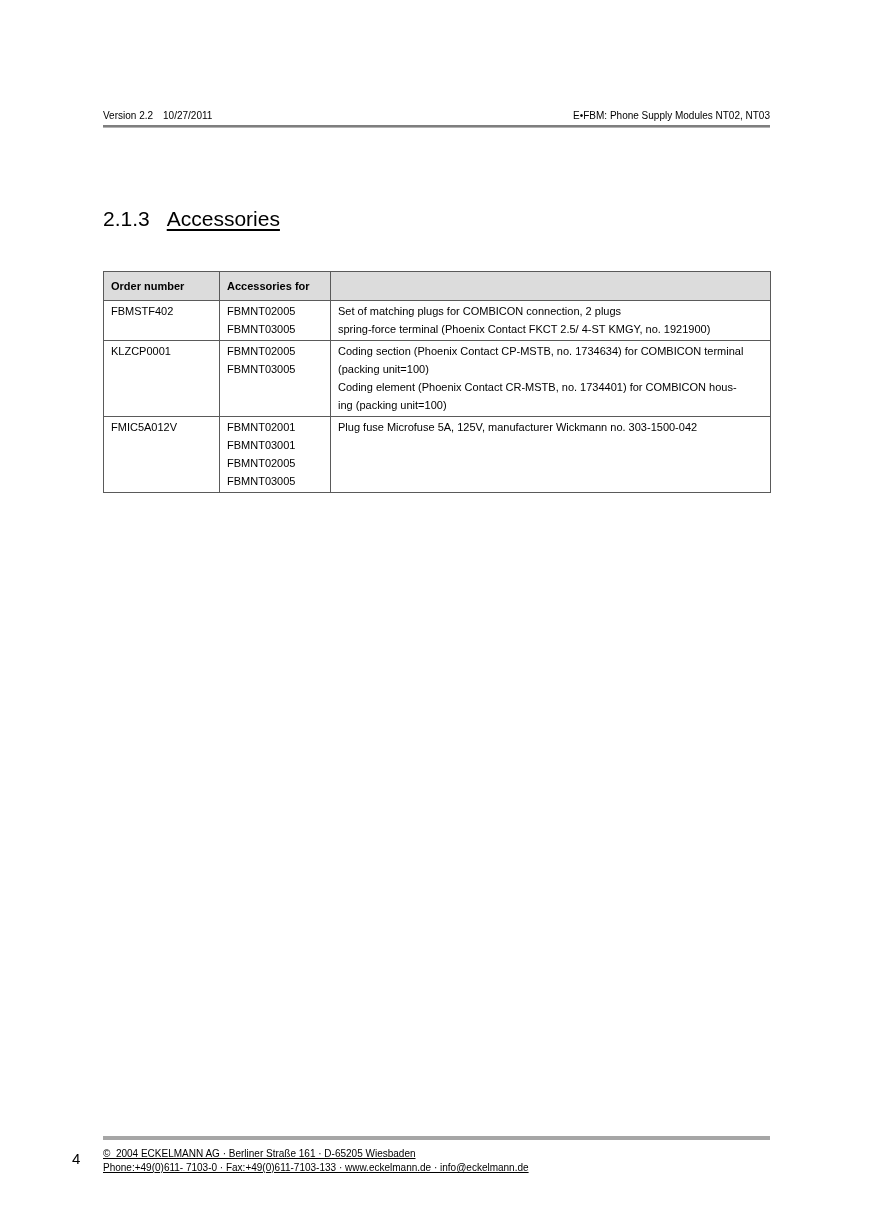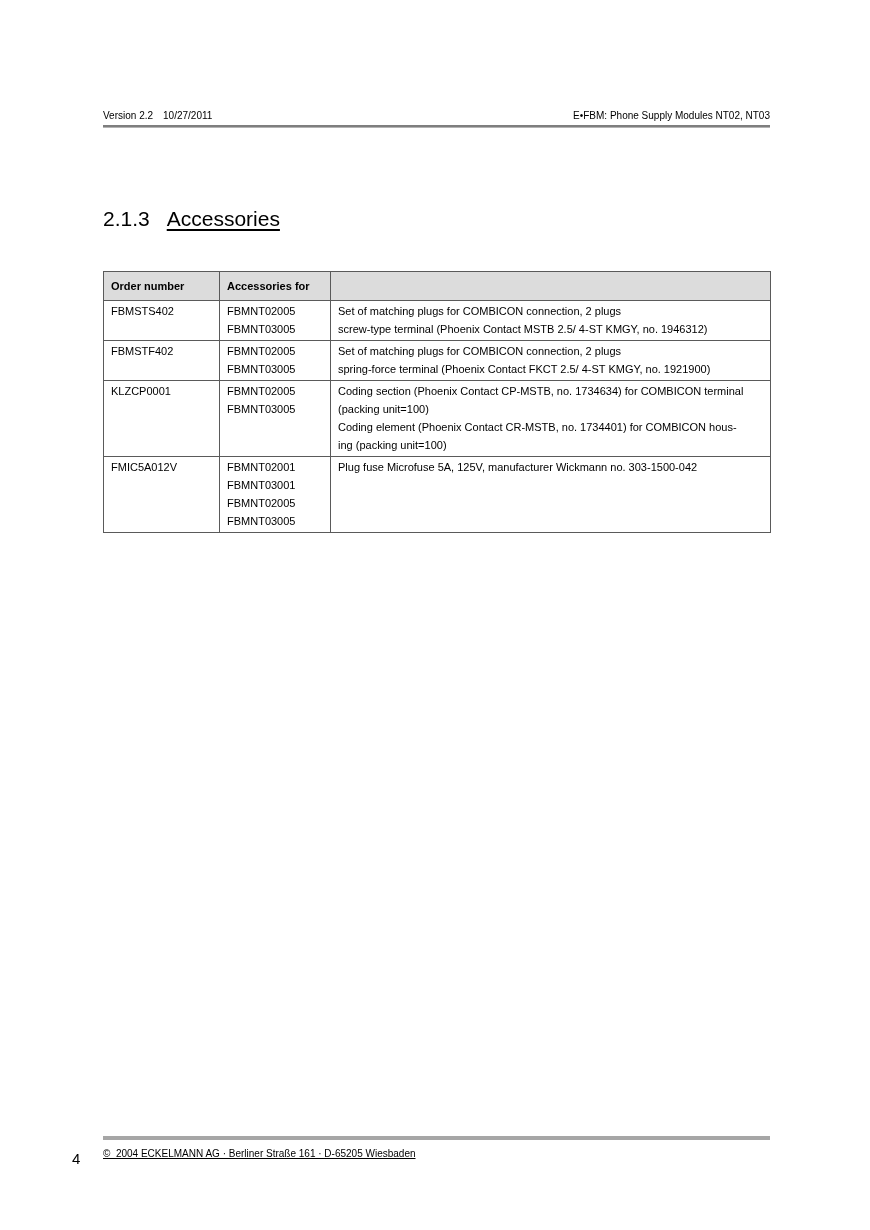--- a/index.html
+++ b/index.html
@@ -110,33 +110,20 @@
           <col class="col-desc">
       </colgroup>
       <thead>
         <tr>
           <th>Order number</th>
           <th>Accessories for</th>
           <th></th>
         </tr>
       </thead>
       <tbody>
-        <tr class="row-h36">
-          <td>
-            <div class="cell-line">FBMSTS402</div>
-          </td>
-          <td>
-            <div class="cell-line">FBMNT02005</div>
-            <div class="cell-line">FBMNT03005</div>
-          </td>
-          <td>
-            <div class="cell-line">Set of matching plugs for COMBICON connection, 2 plugs</div>
-            <div class="cell-line">screw-type terminal (Phoenix Contact MSTB 2.5/ 4-ST KMGY, no. 1946312)</div>
-          </td>
-        </tr>
         <tr class="row-h37">
           <td>
             <div class="cell-line">FBMSTF402</div>
           </td>
           <td>
             <div class="cell-line">FBMNT02005</div>
             <div class="cell-line">FBMNT03005</div>
           </td>
           <td>
             <div class="cell-line">Set of matching plugs for COMBICON connection, 2 plugs</div>
@@ -173,15 +160,16 @@
           </td>
         </tr>
       </tbody>
     </table>
   </div>
 
   <div class="footer-rule"></div>
   <div class="page-number">4</div>
   <div class="footer-text">
     <div>©&nbsp; 2004 ECKELMANN AG · Berliner Straße 161 · D-65205 Wiesbaden</div>
+    <div>Phone:+49(0)611- 7103-0 · Fax:+49(0)611-7103-133 · www.eckelmann.de · info@eckelmann.de</div>
   </div>
 
 </div>
 
 </body></html>

